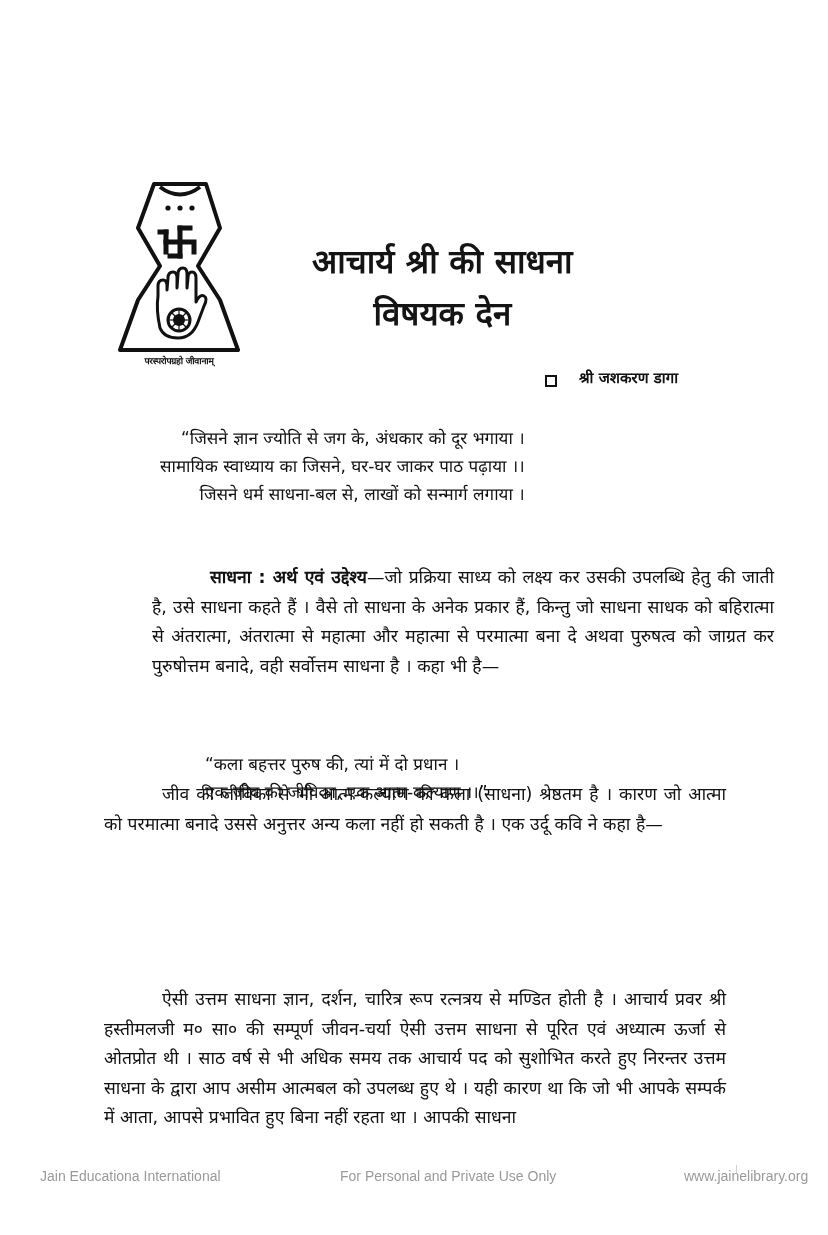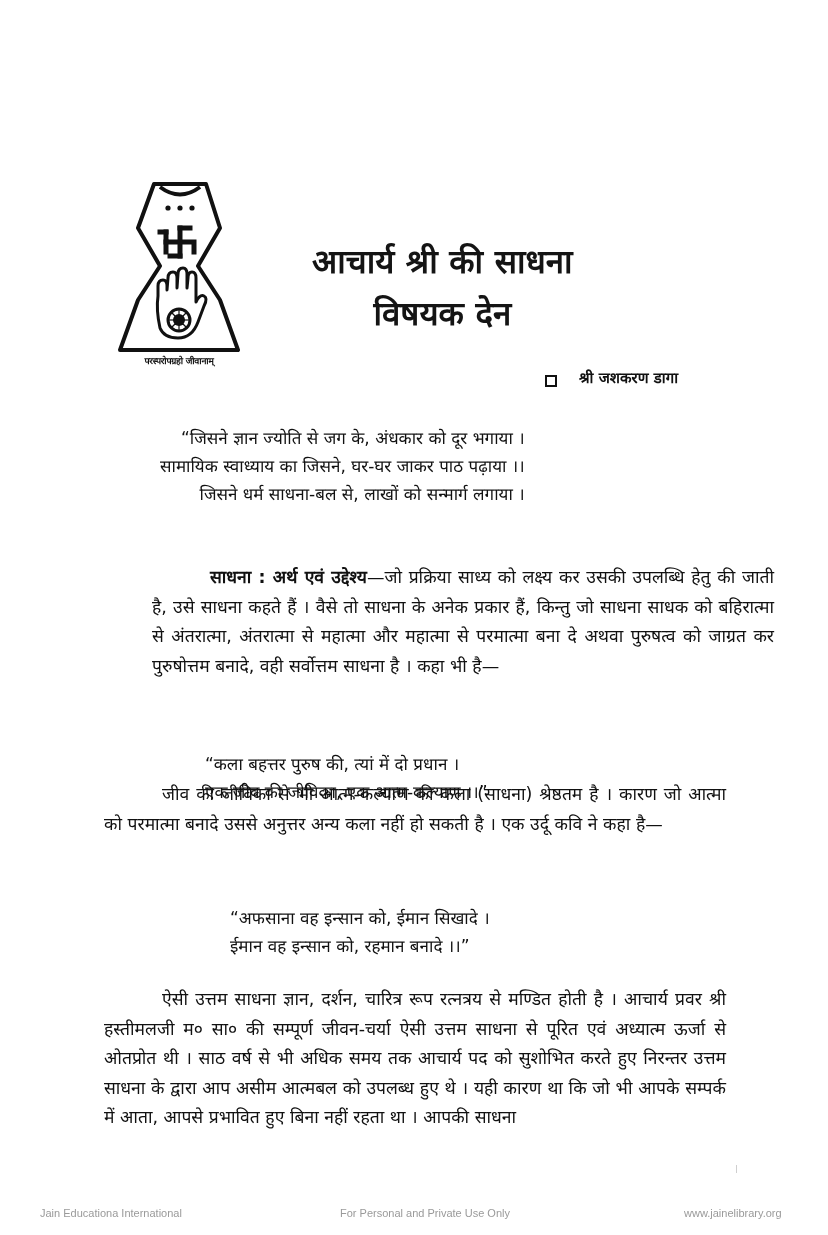--- a/index.html
+++ b/index.html
@@ -83,23 +83,23 @@
       left: 104px;
       width: 622px;
       font-size: 17.5px;
       line-height: 29.5px;
       text-align: justify;
     }
     .para .indent { display: inline-block; width: 58px; }
     .para .lead { font-weight: bold; }
     .footer {
       position: absolute;
-      top: 1207px;
+      top: 1168px;
       font-family: "Liberation Sans", sans-serif;
-      font-size: 11px;
+      font-size: 14px;
       color: #9a9a9a;
       white-space: nowrap;
     }
     .page-mark {
       position: absolute;
       left: 736px;
       top: 1165px;
       width: 1px;
       height: 8px;
       background: #cfcfcf;
@@ -169,24 +169,20 @@
 
   <div class="verse" style="left:205px; top:726px;margin-top:24px;">
     <span class="verse-line">“कला बहत्तर पुरुष की, त्यां में दो प्रधान ।</span>
     <span class="verse-line">एक जीव की जीविका, एक आत्म-कल्याण ।।”</span>
   </div>
 
   <div class="para" style="top:780px;">
     <span class="indent"></span><span>जीव की जीविका से भी आत्म-कल्याण की कला (साधना) श्रेष्ठतम है । कारण जो आत्मा को परमात्मा बनादे उससे अनुत्तर अन्य कला नहीं हो सकती है । एक उर्दू कवि ने कहा है—</span>
   </div>
 
-  <div class="verse" style="left:230px; top:904px;">
-    <span class="verse-line">“अफसाना वह इन्सान को, ईमान सिखादे ।</span>
-    <span class="verse-line">ईमान वह इन्सान को, रहमान बनादे ।।”</span>
-  </div>
 
   <div class="para" style="top:985px;">
     <span class="indent"></span><span>ऐसी उत्तम साधना ज्ञान, दर्शन, चारित्र रूप रत्नत्रय से मण्डित होती है । आचार्य प्रवर श्री हस्तीमलजी म० सा० की सम्पूर्ण जीवन-चर्या ऐसी उत्तम साधना से पूरित एवं अध्यात्म ऊर्जा से ओतप्रोत थी । साठ वर्ष से भी अधिक समय तक आचार्य पद को सुशोभित करते हुए निरन्तर उत्तम साधना के द्वारा आप असीम आत्मबल को उपलब्ध हुए थे । यही कारण था कि जो भी आपके सम्पर्क में आता, आपसे प्रभावित हुए बिना नहीं रहता था । आपकी साधना</span>
   </div>
 
   <div class="page-mark"></div>
 
   <div class="footer" style="left:40px;">Jain Educationa International</div>
   <div class="footer" style="left:340px;">For Personal and Private Use Only</div>
   <div class="footer" style="left:684px;">www.jainelibrary.org</div>

